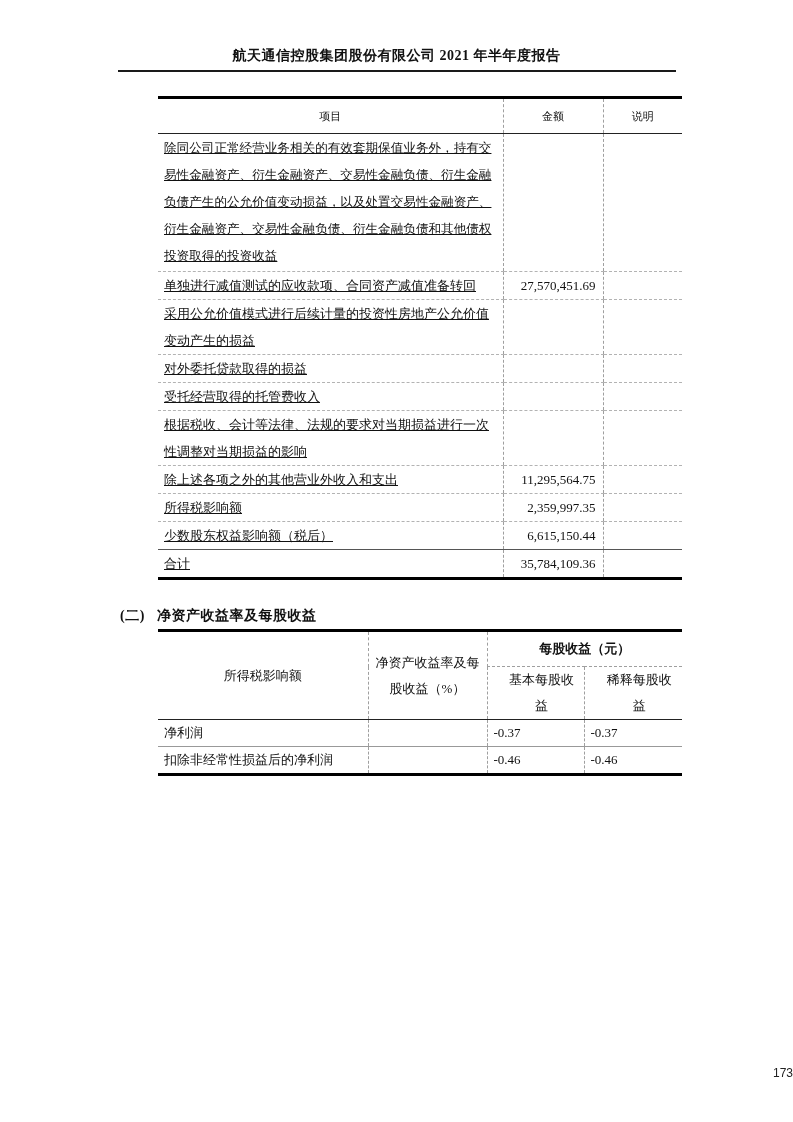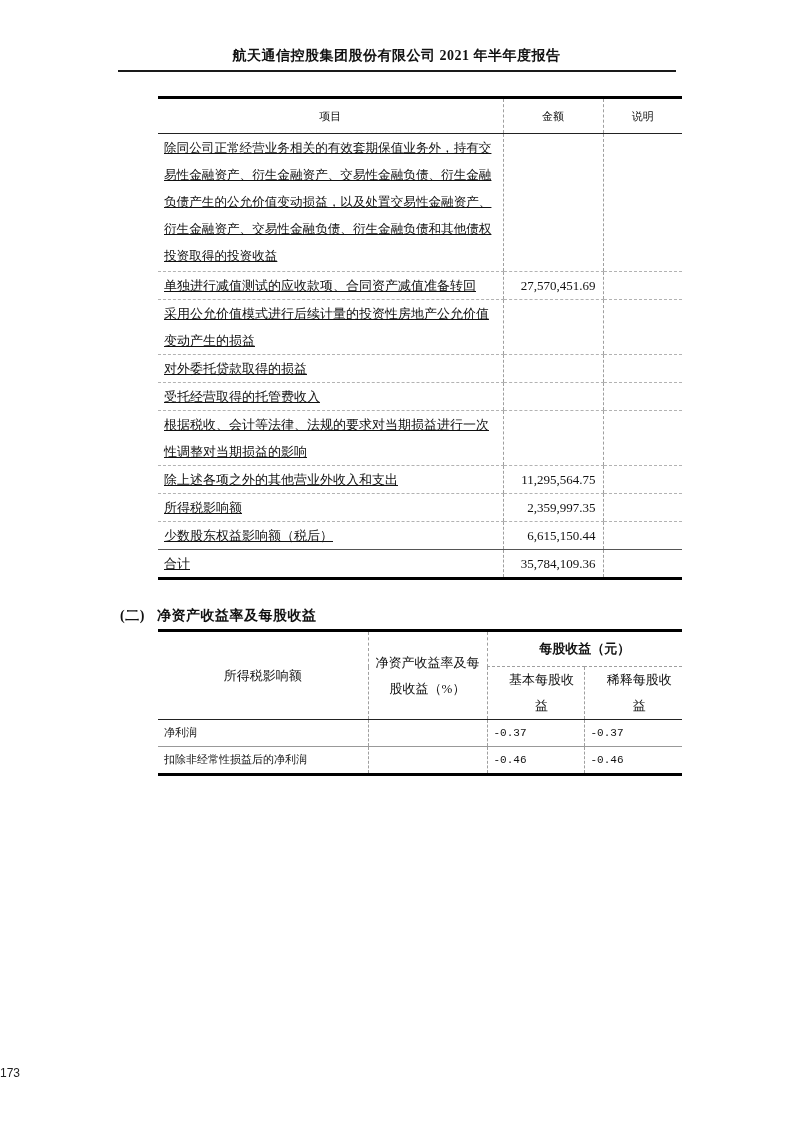--- a/index.html
+++ b/index.html
@@ -97,37 +97,36 @@
     border-bottom:1px dashed #9f9f9f;
     font-weight:bold;
   }
   table.t2 th.h-sub {
     line-height:26px;
     border-left:1px dashed #9f9f9f;
     border-bottom:1.5px solid #222;
     padding-left:16px;
   }
   table.t2 td {
-    font-size:11px;
+    font-size:13px;
     line-height:26px;
     padding:0 6px;
     vertical-align:middle;
-    font-family:Liberation Mono, monospace;
   }
   table.t2 td + td { border-left:1px dashed #9f9f9f; }
   table.t2 tbody tr + tr td { border-top:1px solid #999; }
   table.t2 td.c0 { text-align:left; }
   table.t2 td.c1 { text-align:center; }
   table.t2 td.c2, table.t2 td.c3 { text-align:left; padding-right:8px; }
 
   
   .page-number {
     position:absolute;
     top:1066px; left:0; right:0;
-    text-align:left;
+    text-align:right;
     font-size:12px;
     font-family:"Liberation Sans","DejaVu Sans",sans-serif;
     color:#222;
   }
 </style>
 </head>
 <body>
 
 <div class="page">
 

